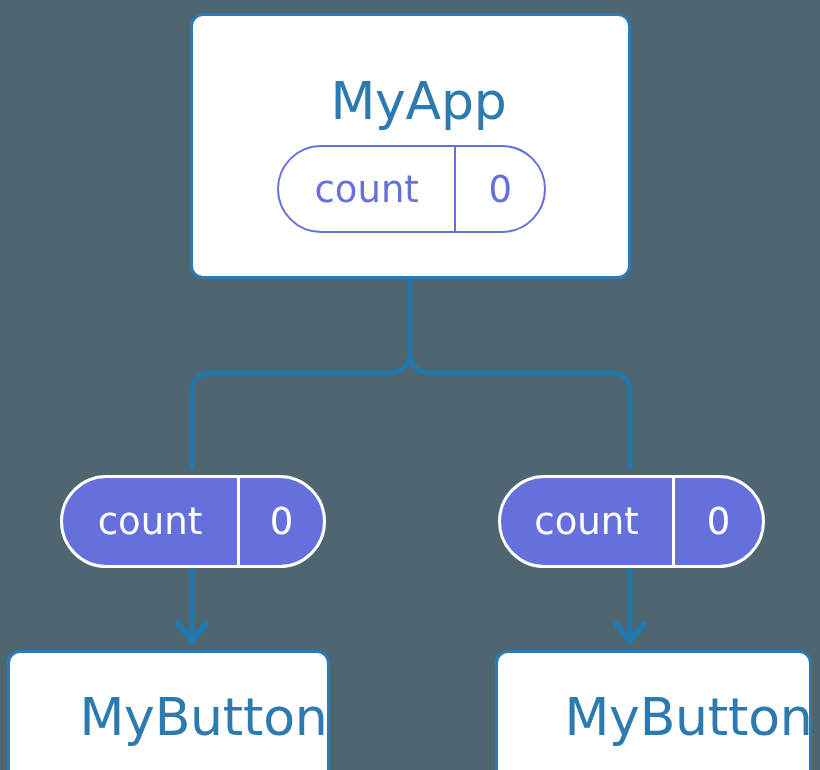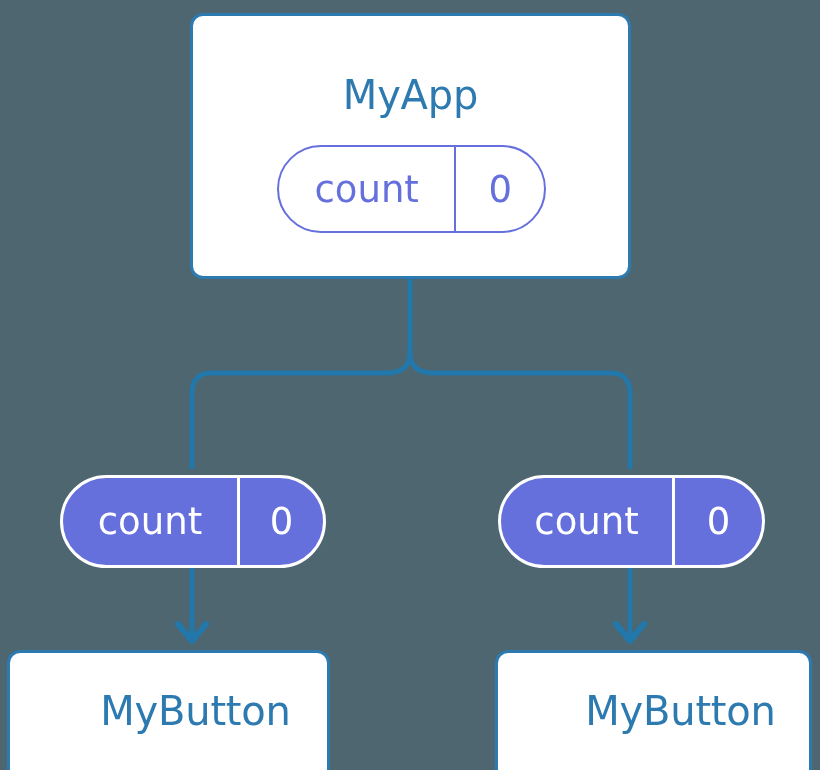--- a/index.html
+++ b/index.html
@@ -35,25 +35,25 @@
   .comp-box {
     position: absolute;
     background: #ffffff;
     border: 3px solid #2d7ab0;
     border-radius: 13px;
     box-sizing: border-box;
     z-index: 2;
   }
   .comp-title {
     position: absolute;
-    left: 0;
+    left: 8px;
     width: 100%;
     text-align: center;
     color: #2d7ab0;
-    font-size: 40px;
+    font-size: 52px;
     line-height: 1;
     letter-spacing: -0.2px;
     white-space: nowrap;
   }
 
   
   #app-box {
     left: 190px;
     top: 13px;
     width: 441px;

